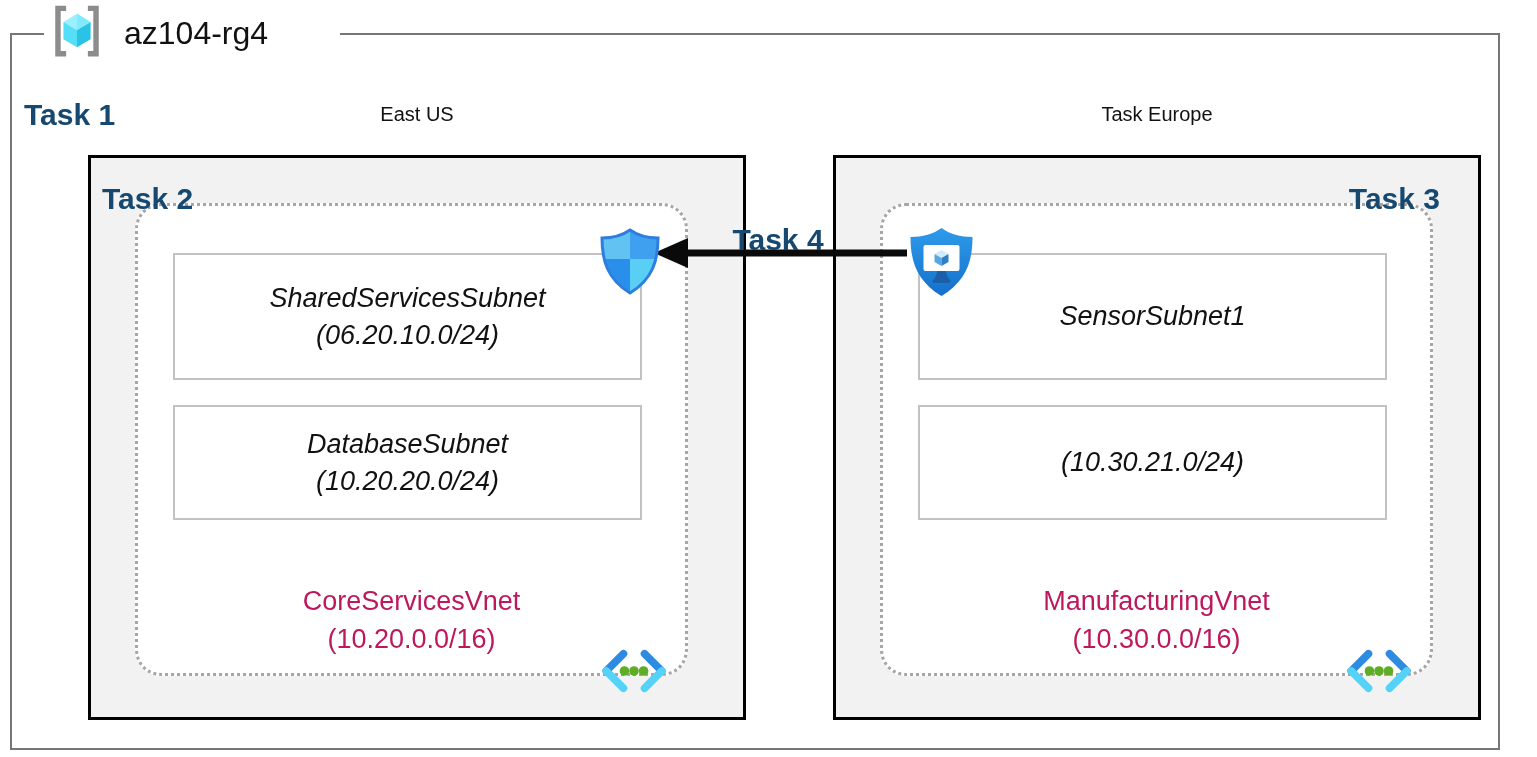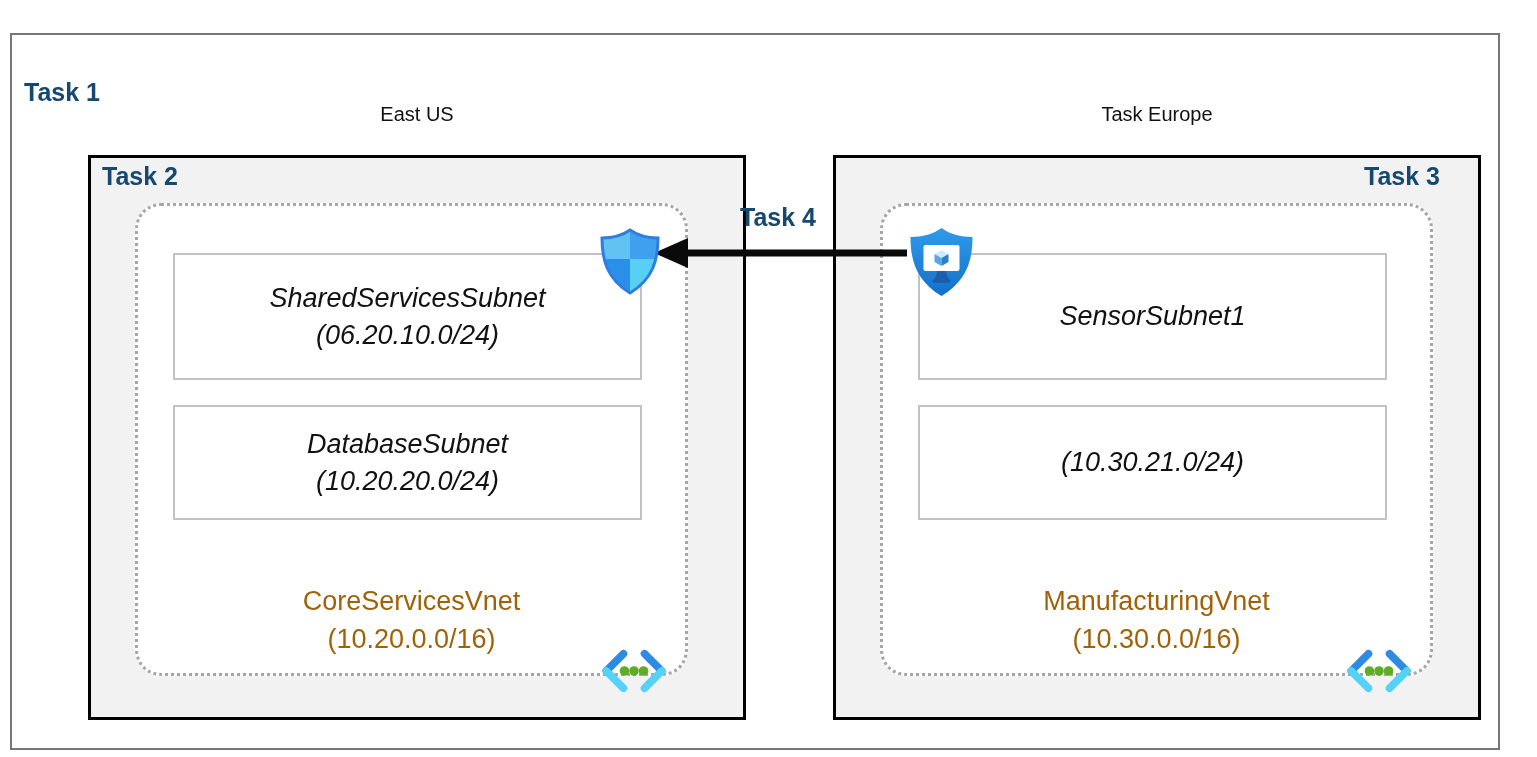--- a/index.html
+++ b/index.html
@@ -18,21 +18,21 @@
     width: 1490px; height: 717px;
     border: 2px solid #767676;
   }
   .rg-header {
     position: absolute; left: 44px; top: 2px; height: 62px;
     background: #ffffff; z-index: 5;
     display: flex; align-items: center; gap: 18px;
     padding: 0 72px 0 4px;
   }
   .rg-name { font-size: 32px; color: #111; white-space: nowrap; }
-  .task-label { font-size: 25px; font-weight: bold; color: #17486F; white-space: nowrap; }
+  .task-label { font-size: 30px; font-weight: bold; color: #17486F; white-space: nowrap; margin-top: 20px; }
   .task1 { position: absolute; left: 24px; top: 78px; z-index: 5; }
   .task2 { position: absolute; left: 102px; top: 162px; z-index: 3; }
   .task3 { position: absolute; right: 97px; top: 162px; text-align: left; z-index: 3; }
   .task4 { position: absolute; left: 708px; top: 203px; width: 140px; text-align: center; z-index: 5; }
   .region-label {
     position: absolute; top: 103px; font-size: 20px; text-align: center; color: #111;
   }
   .region-label.east { left: 88px; width: 658px; }
   .region-label.west { left: 833px; width: 648px; }
   .region-box {
@@ -53,38 +53,51 @@
     border: 2px solid #C2C2C2; z-index: 3;
     display: flex; flex-direction: column; justify-content: center;
     text-align: center; font-size: 27px; line-height: 37px; color: #111; font-style: italic;
   }
   .subnet.s1 { top: 253px; height: 127px; }
   .subnet.s2 { top: 405px; height: 115px; }
   .subnet.east { left: 173px; }
   .subnet.west { left: 918px; }
   .vnet-label {
     position: absolute; top: 582px; width: 553px; z-index: 3;
-    text-align: center; font-size: 27px; line-height: 38px; color: #a16207;
+    text-align: center; font-size: 27px; line-height: 38px; color: #be185d;
   }
   .vnet-label.east { left: 135px; }
   .vnet-label.west { left: 880px; }
   .icon { position: absolute; z-index: 6; line-height: 0; }
   .icon-nsg { left: 598px; top: 228px; }
   .icon-bastion { left: 906px; top: 226px; }
   .icon-vnet-east { left: 598px; top: 649px; }
   .icon-vnet-west { left: 1343px; top: 649px; }
   .arrow { position: absolute; left: 650px; top: 235px; z-index: 4; line-height: 0; }
 </style>
 </head>
 <body>
 
 <div id="canvas">
 
   <div class="rg-frame"></div>
 
+  <div class="rg-header">
+    <span class="icon-wrap">
+      <svg width="58" height="58" viewBox="0 0 64 64">
+        <path d="M20 7 H11 V57 H20" fill="none" stroke="#8c8c8c" stroke-width="6"></path>
+        <path d="M44 7 H53 V57 H44" fill="none" stroke="#8c8c8c" stroke-width="6"></path>
+        <polygon points="32,13 47,22 32,31 17,22" fill="#9BF0FE"></polygon>
+        <polygon points="17,22 32,31 32,50 17,41" fill="#54DFF7"></polygon>
+        <polygon points="47,22 32,31 32,50 47,41" fill="#2AC2E5"></polygon>
+        <polygon points="32,13 47,22 32,31" fill="#7FEBFC"></polygon>
+      </svg>
+    </span>
+    <span class="rg-name">az104-rg4</span>
+  </div>
 
   <div class="task-label task1">Task 1</div>
 
   <div class="region-label east">East US</div>
   <div class="region-label west">Task Europe</div>
 
   <div class="region-box east"></div>
   <div class="region-box west"></div>
 
   <div class="task-label task2">Task 2</div>

